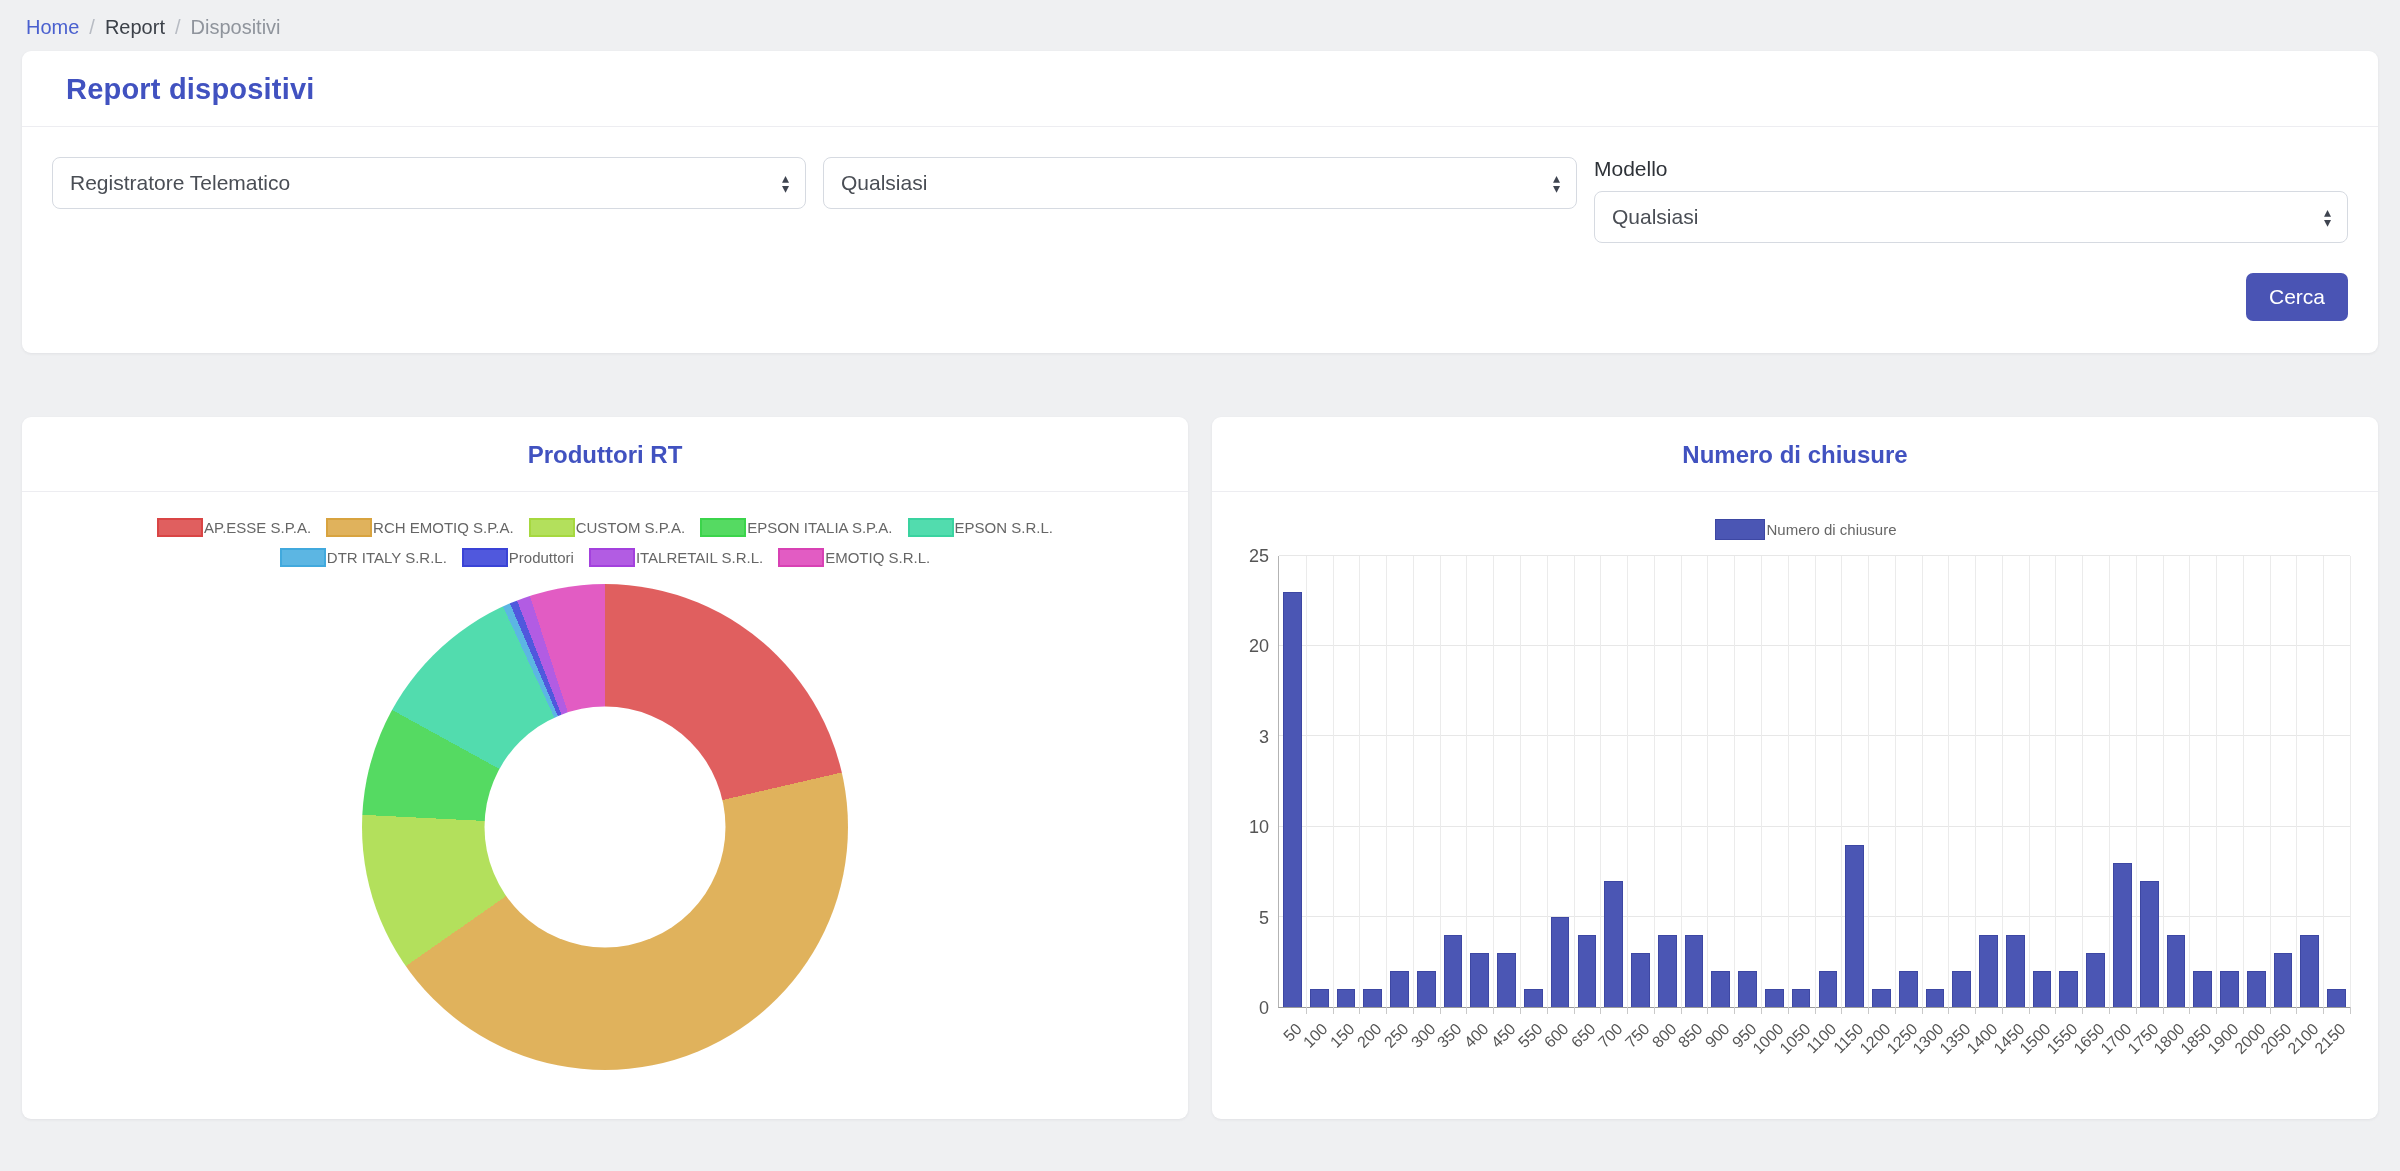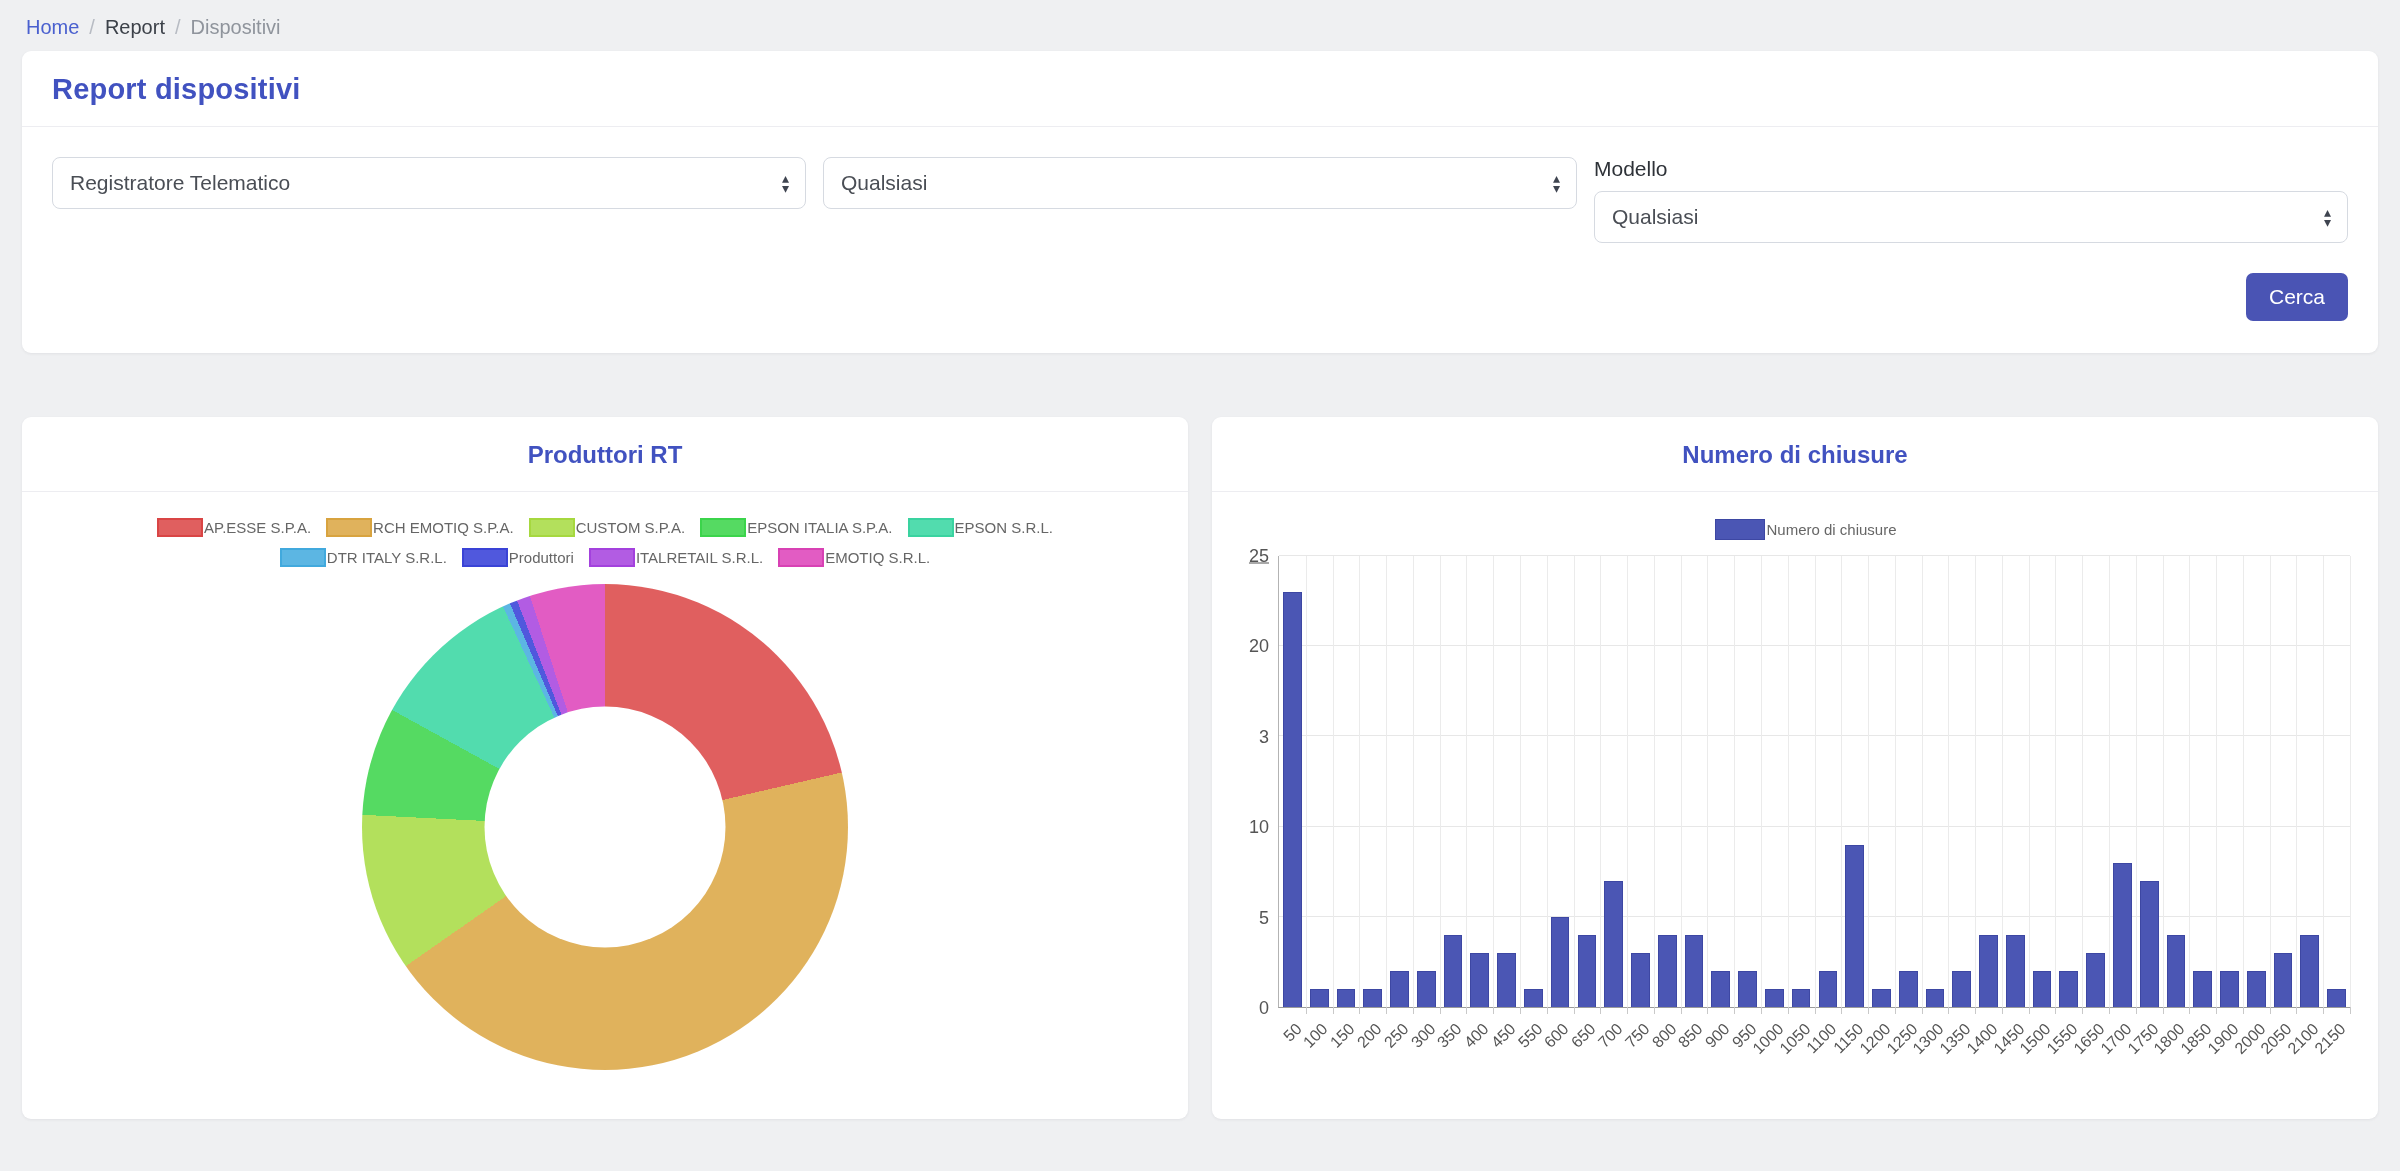--- a/index.html
+++ b/index.html
@@ -7,21 +7,21 @@
 
   
   .breadcrumb { padding:16px 26px 12px; font-size:20px; color:#b7bbc3; display:flex; gap:10px; align-items:center; }
   .breadcrumb .crumb-link { color:#4a60cf; cursor:pointer; }
   .breadcrumb .crumb-current { color:#3c4149; }
   .breadcrumb .crumb-muted { color:#8f949c; }
 
   
   .card { background:#fff; border-radius:9px; box-shadow:0 1px 3px rgba(40,45,60,.07); }
   .header-card { margin:0 22px; }
-  .header-card .card-title-bar { padding:22px 30px 20px; border-bottom:1px solid #ededf1; }
+  .header-card .card-title-bar { padding:22px 44px 20px; border-bottom:1px solid #ededf1; }
   .page-title { color:#4152c0; font-size:29px; font-weight:bold; letter-spacing:.2px; }
   .filters { padding:30px 30px 0; display:flex; gap:17px; }
   .filter-col { flex:1; }
   .filter-label { font-size:21px; color:#2e3238; margin-bottom:10px; }
   .select-box { height:52px; border:1px solid #d6dae1; border-radius:8px; background:#fff; display:flex; align-items:center; padding:0 44px 0 17px; position:relative; cursor:pointer; }
   .select-value { font-size:21px; color:#4a4e55; }
   .select-arrows { position:absolute; right:16px; top:50%; transform:translateY(-50%); display:flex; flex-direction:column; align-items:center; color:#3f4450; font-size:14px; line-height:10px; }
   .actions-row { display:flex; justify-content:flex-end; padding:30px 30px 32px; }
   .search-btn { background:#4a54b4; color:#fff; font-size:21px; font-family:inherit; border:none; border-radius:7px; padding:12px 23px; cursor:pointer; }
 
@@ -175,21 +175,21 @@
           <span class="legend-label">Numero di chiusure</span>
         </span>
       </div>
       <div class="chart-grid-wrap">
         <div class="y-axis" id="y-axis">
             <span class="y-label" style="top: 100%;">0</span>
             <span class="y-label" style="top: 80%;">5</span>
             <span class="y-label" style="top: 60%;">10</span>
             <span class="y-label" style="top: 40%;">3</span>
             <span class="y-label" style="top: 20%;">20</span>
-            <span class="y-label" style="top: 0%; text-decoration: underline;">25</span>
+            <span class="y-label" style="top: 0%;">25</span>
           </div>
         <div class="plot" id="plot">
             <div class="hgrid" style="bottom: 20%;"></div>
             <div class="hgrid" style="bottom: 40%;"></div>
             <div class="hgrid" style="bottom: 60%;"></div>
             <div class="hgrid" style="bottom: 80%;"></div>
             <div class="hgrid" style="bottom: 100%;"></div>
             <div class="vgrid" style="left: 2.5%;"></div>
             <div class="xtick" style="left: 2.5%;"></div>
             <div class="vgrid" style="left: 5%;"></div>

